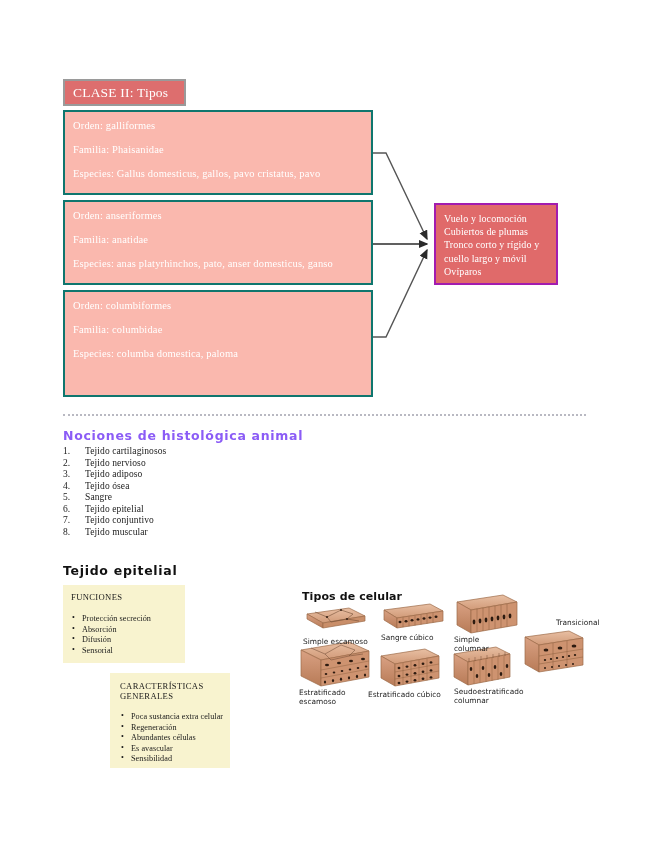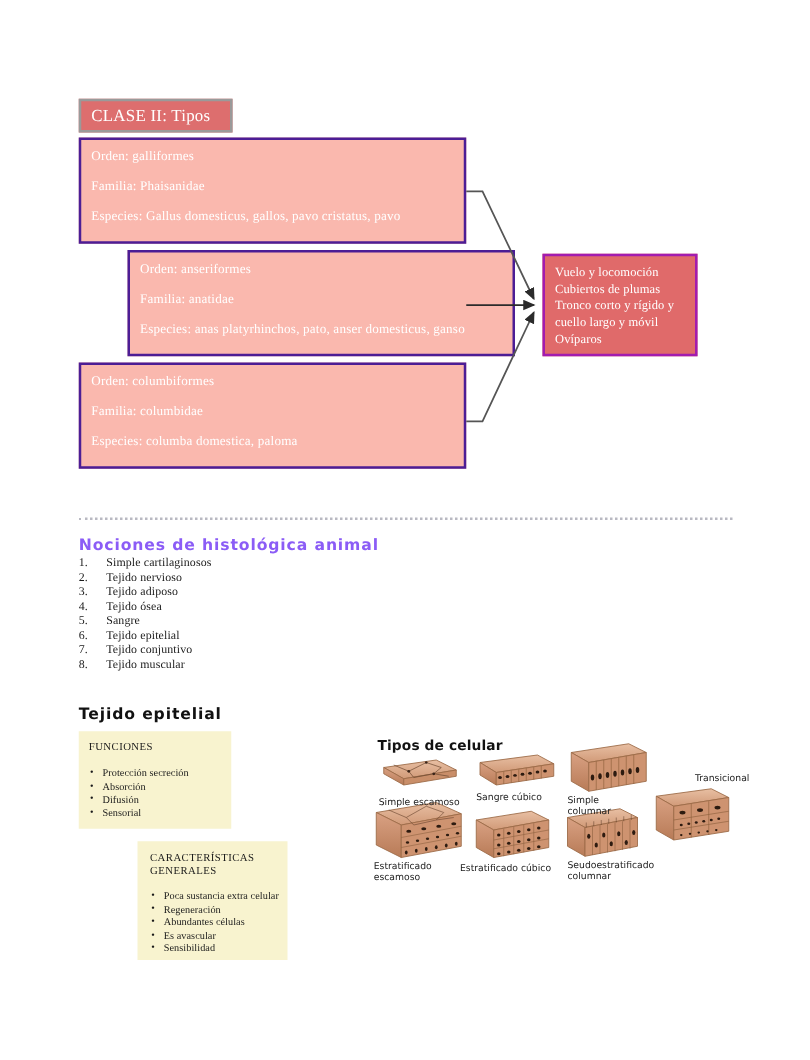--- a/index.html
+++ b/index.html
@@ -33,33 +33,33 @@
     padding-left: 8px;
     letter-spacing: .2px;
     white-space: nowrap;
   }
 
   .taxon-box {
     position: absolute;
     left: 63px;
     width: 310px;
     background: #FAB8AE;
-    border: 2px solid #4c1d95;
+    border: 2px solid #0f766e;
     box-sizing: border-box;
     padding: 8px 8px 6px 8px;
     color: #ffffff;
     font-size: 10.5px;
     line-height: 1.05;
   }
   .taxon-box .line { margin-bottom: 13px; white-space: nowrap; letter-spacing: .15px; }
   .taxon-box .line:last-child { margin-bottom: 0; }
 
   #taxon-box-0 { top: 110px; height: 85px; }
-  #taxon-box-1 { top: 200px; height: 85px; margin-left: 39px; }
-  #taxon-box-2 { top: 290px; height: 85px; }
+  #taxon-box-1 { top: 200px; height: 85px; }
+  #taxon-box-2 { top: 290px; height: 107px; }
 
   .traits-box {
     position: absolute;
     left: 434px; top: 203px;
     width: 124px; height: 82px;
     background: #E06A6A;
     border: 2px solid #a21caf;
     box-sizing: border-box;
     padding: 7px 6px 6px 8px;
     color: #ffffff;
@@ -209,21 +209,21 @@
       <div class="tline">cuello largo y móvil</div>
       <div class="tline">Ovíparos</div>
     </div>
   </div>
 
   <div id="section-divider"></div>
 
   <div id="histology-section">
     <div class="hand-heading">Nociones de histológica animal</div>
     <ol id="histology-list">
-      <li><span class="num">1.</span><span>Simple cartilaginosos</span></li>
+      <li><span class="num">1.</span><span>Tejido cartilaginosos</span></li>
       <li><span class="num">2.</span><span>Tejido nervioso</span></li>
       <li><span class="num">3.</span><span>Tejido adiposo</span></li>
       <li><span class="num">4.</span><span>Tejido ósea</span></li>
       <li><span class="num">5.</span><span>Sangre</span></li>
       <li><span class="num">6.</span><span>Tejido epitelial</span></li>
       <li><span class="num">7.</span><span>Tejido conjuntivo</span></li>
       <li><span class="num">8.</span><span>Tejido muscular</span></li>
     </ol>
   </div>
 

